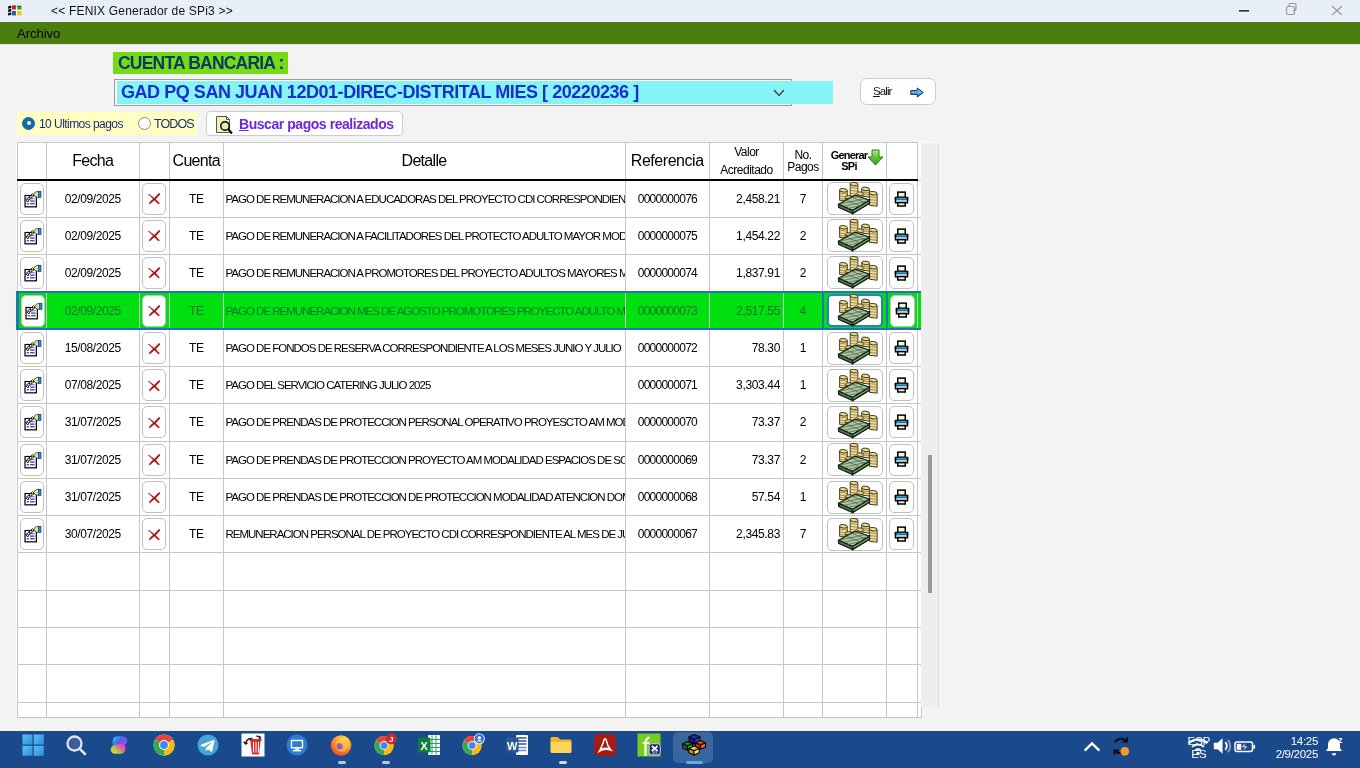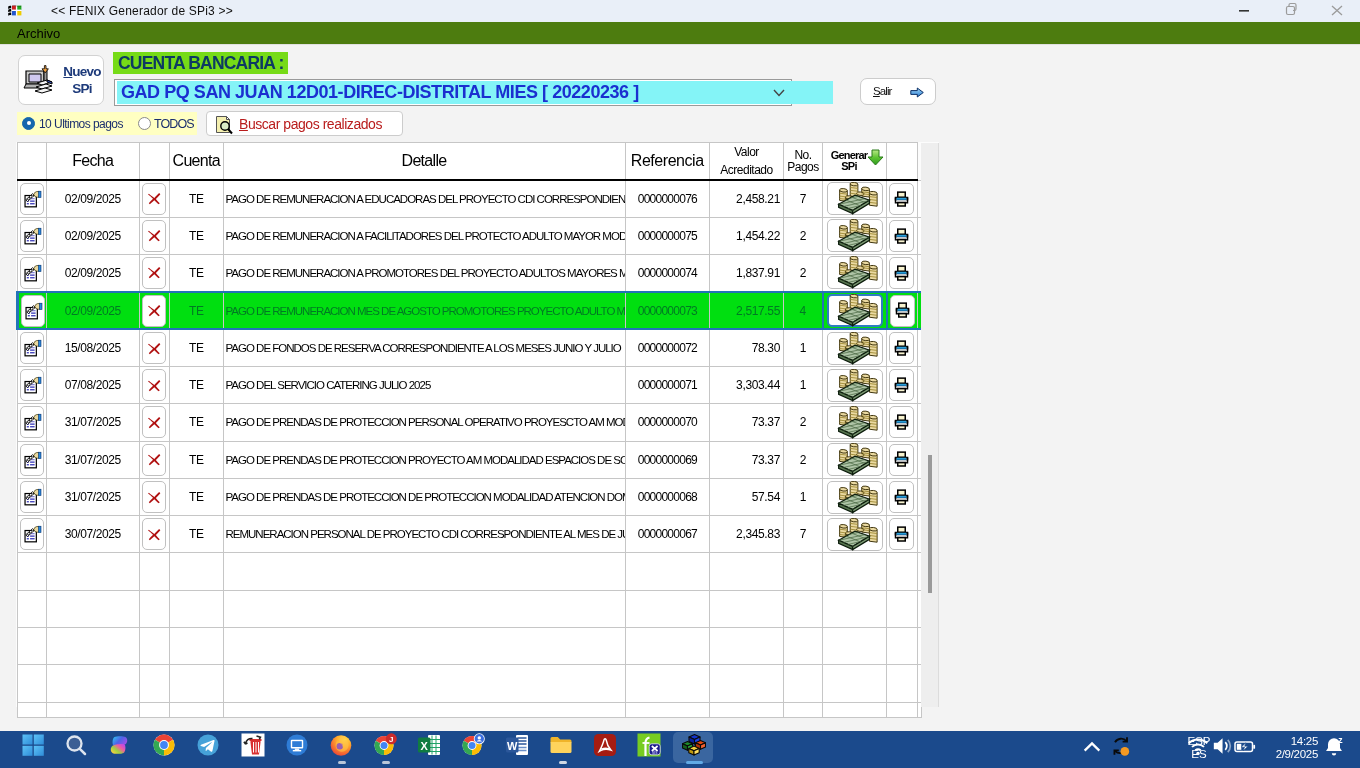--- a/index.html
+++ b/index.html
@@ -39,21 +39,21 @@
 #radioPanel { position:absolute; left:17px; top:67px; width:180px; height:23px; background:#ffffc2; }
 .radio { position:absolute; top:4.5px; width:13px; height:13px; border-radius:50%; }
 .radio.sel { background:#1566ad; border:1px solid #1566ad; }
 .radio.sel::after { content:""; position:absolute; left:3.5px; top:3.5px; width:4px; height:4px; border-radius:50%; background:#fff; }
 .radio.un { background:#fff; border:1px solid #8a8a8a; }
 #radioPanel .lab { position:absolute; top:5px; font-size:12px; color:#1b2f6e; letter-spacing:-0.55px; }
 
 
 #btnBuscar { position:absolute; left:206px; top:66px; width:197px; height:25px; background:#fff; border:1px solid #ccc; border-radius:4px; }
 #btnBuscar svg { position:absolute; left:7px; top:3px; }
-#btnBuscar .txt { position:absolute; left:32px; top:3.5px; font-size:14px; font-weight:normal; color:#b91c1c; letter-spacing:-0.45px; white-space:nowrap; }
+#btnBuscar .txt { position:absolute; left:32px; top:3.5px; font-size:14px; font-weight:bold; color:#6d28d9; letter-spacing:-0.45px; white-space:nowrap; }
 #btnBuscar .txt u { text-decoration:underline; }
 
 
 #gridwrap { position:absolute; left:16px; top:97px; width:923px; height:565px; background:#fcfcfc; }
 #grid { border-collapse:collapse; table-layout:fixed; width:904px; }
 #grid td, #grid th { border:1px solid #c6c6c6; padding:0; overflow:hidden; white-space:nowrap; font-weight:normal; }
 #grid th { height:27.5px; font-size:16px; letter-spacing:-0.7px; color:#000; border-bottom:2px solid #000; background:#fff; }
 #grid td { height:37.3px; font-size:12px; color:#000; background:#fff; }
 #grid tr.empty td { height:37.3px; }
 #grid tr.part td { height:15.5px; }
@@ -199,26 +199,20 @@
           <path d="M14 18 l10 -3 5 2 -10 3 Z" fill="#f4f4f4"></path>
           <path d="M13 22 l10 -3 6 2 -10 3 Z" fill="#f4f4f4"></path>
           <path d="M12 26 l10 -3 7 2 -10 3 Z" fill="#f4f4f4"></path>
           <path d="M24 15 l5 2 v2 l-5 -2 Z" fill="#3a55c0"></path>
         </g>
         <path d="M25 2 v4 h3 l-4 5 -4 -5 h3 v-4 Z" fill="#f0a040" stroke="#000" stroke-width="1" transform="translate(3,-1) scale(0.8)"></path>
       </symbol>
     </defs>
   </svg>
 
-  <div id="btnNuevo">
-    <svg width="36" height="34">
-        <use href="#nuevoicon"></use>
-      </svg>
-    <div class="txt"><u>N</u>uevo<br>SPi</div>
-  </div>
   <div id="lblCuenta">CUENTA BANCARIA :</div>
   <div id="combo">
     <div class="cv">
         <div class="ctext">GAD PQ SAN JUAN 12D01-DIREC-DISTRITAL MIES [ 20220236 ]</div>
       </div>
     <svg class="arrow" width="12" height="8">
         <path d="M1 1 L6 6.5 L11 1" fill="none" stroke="#444" stroke-width="1.4"></path>
       </svg>
   </div>
   <div id="btnSalir">

